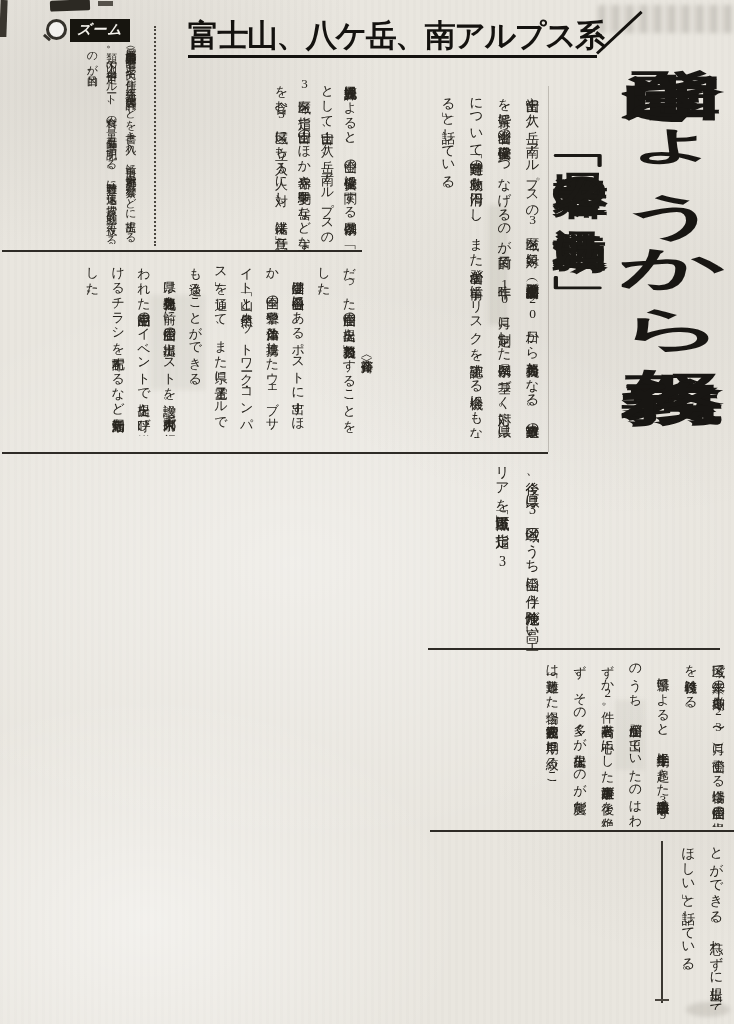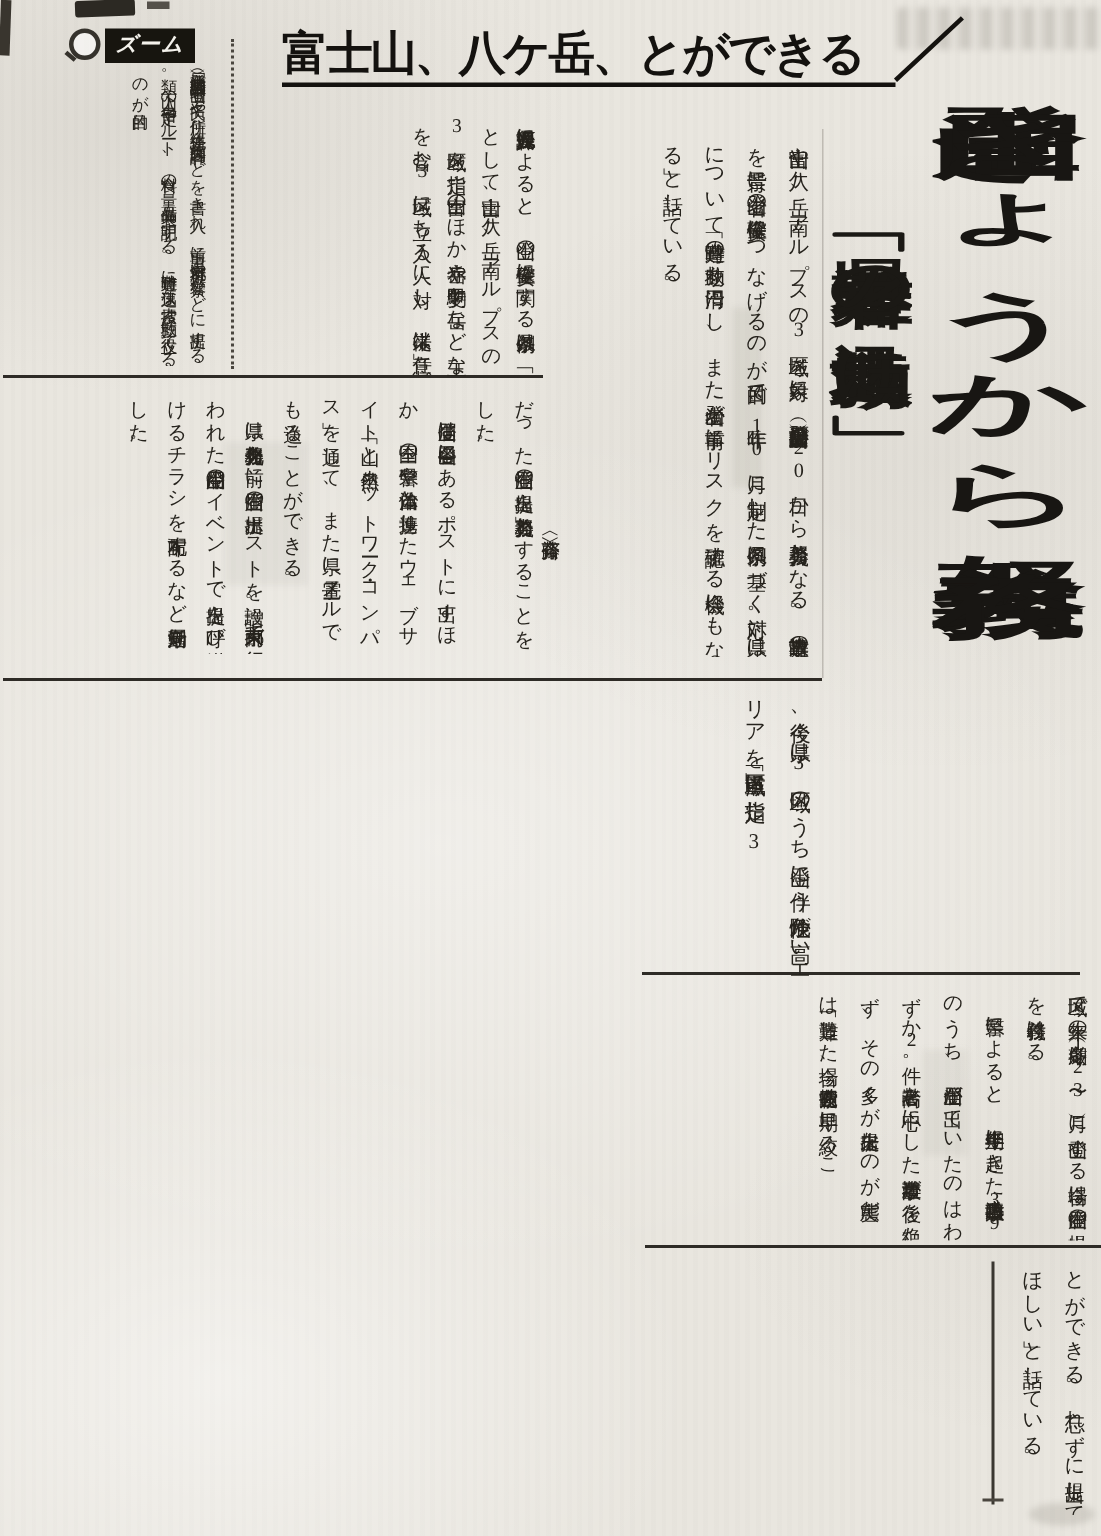--- a/index.html
+++ b/index.html
@@ -108,21 +108,21 @@
   #art-tr-band{left:598px;top:5px;width:136px;height:28px;border-radius:3px;
     background:repeating-linear-gradient(90deg, rgba(104,99,90,.22) 0 7px, rgba(104,99,90,.05) 7px 14px);}
   #art-br{left:686px;top:1002px;width:44px;height:15px;border-radius:50%;background:rgba(110,104,94,.18);}
   #bleed-1{left:488px;top:205px;width:20px;height:120px;background:rgba(120,113,101,.10);}
   #bleed-2{left:150px;top:295px;width:55px;height:95px;background:rgba(120,113,101,.08);}
   #bleed-3{left:615px;top:700px;width:30px;height:70px;background:rgba(120,113,101,.07);}
 </style>
 </head>
 <body>
 
-<div id="kicker" class="abs">富士山、八ケ岳、とができる</div>
+<div id="kicker" class="abs">富士山、八ケ岳、南アルプス系</div>
 <div id="kicker-underline" class="abs"></div>
 <div id="kicker-slash" class="abs"></div>
 
 <div id="headline" class="abs">登山届きょうから努力義務</div>
 <div id="subheadline" class="abs">県「遭難者の迅速救助に」</div>
 
 <div id="zoom-badge" class="abs">
   <span id="magnifier"></span>
   <span id="zoom-chip">ズーム</span>
 </div>

